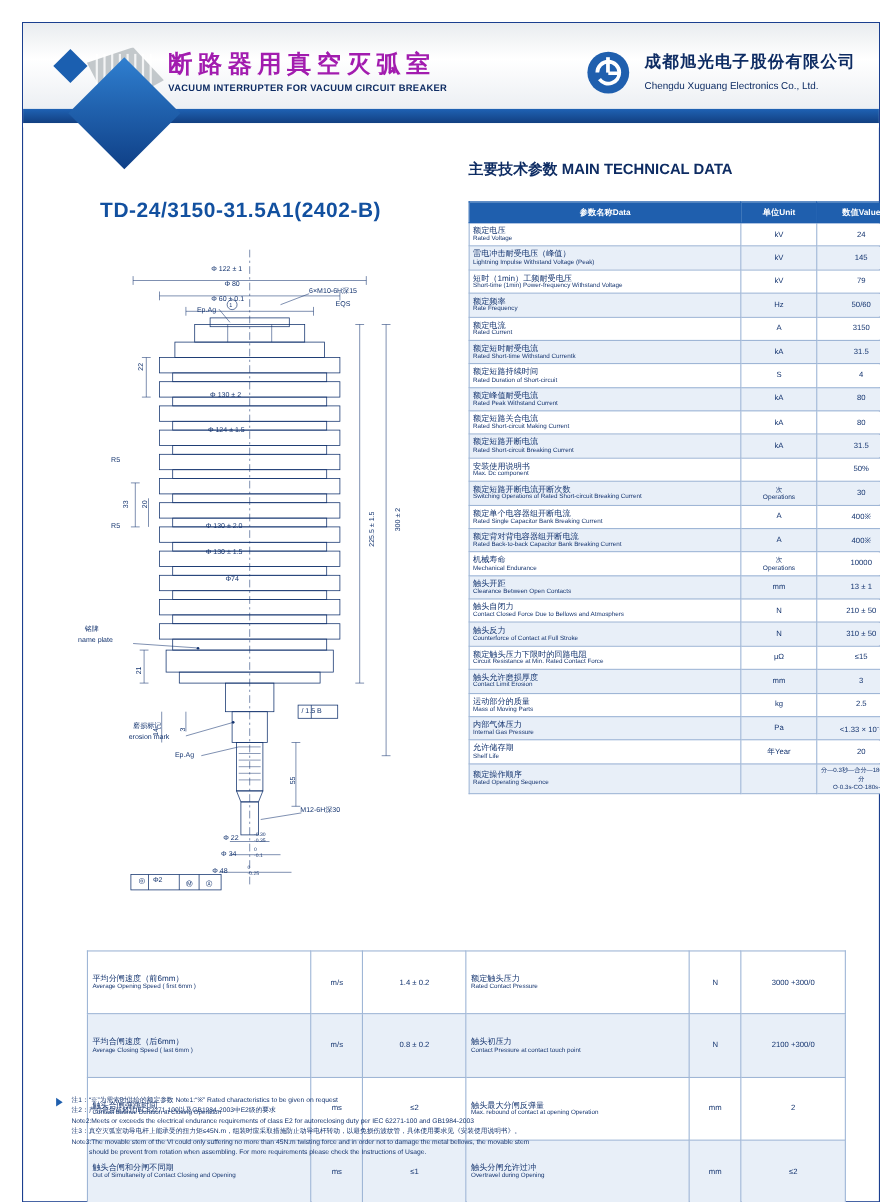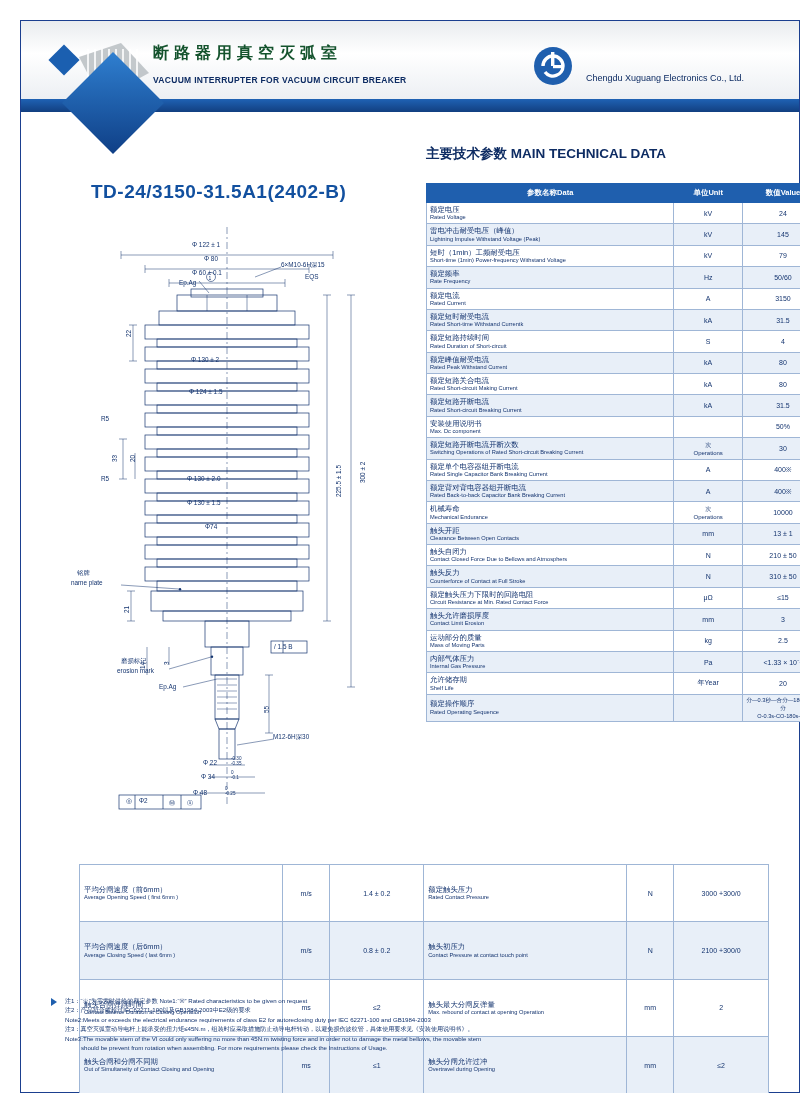--- a/index.html
+++ b/index.html
@@ -31,21 +31,21 @@
   .hdr-band{
     position:absolute;left:0;top:0;width:778px;height:78px;
     background:linear-gradient(to bottom,#e9ecef 0%, #ffffff 42%, #eceff3 100%);
   }
   .diamond-blue{
     position:absolute;width:22px;height:22px;background:#1b5fb0;
     transform:rotate(45deg);
   }
   .hdr-title-cn{
     position:absolute;left:132px;top:22px;
-    font-size:16px;font-weight:bold;color:#14532d;letter-spacing:5px;
+    font-size:22px;font-weight:bold;color:#a21caf;letter-spacing:5px;
   }
   .hdr-title-en{
     position:absolute;left:132px;top:54px;
     font-size:8.5px;font-weight:bold;color:#0e2c63;letter-spacing:0.3px;
   }
   .hdr-comp-cn{
     position:absolute;left:565px;top:26px;
     font-size:15px;font-weight:bold;color:#0e2c63;letter-spacing:1px;
   }
   .hdr-comp-en{
@@ -174,20 +174,21 @@
     <div class="diamond-blue" style="left:32px;top:28px;"></div>
     <div class="hdr-title-cn">断路器用真空灭弧室</div>
     <div class="hdr-title-en">VACUUM INTERRUPTER FOR VACUUM CIRCUIT BREAKER</div>
 
     <svg class="logo-circle" viewBox="0 0 40 40">
       <circle cx="20" cy="20" r="19" fill="#1f5fae"></circle>
       <path d="M10 20 a10 10 0 0 1 20 0 a10 10 0 0 1 -18 6" fill="none" stroke="#ffffff" stroke-width="3.4"></path>
       <rect x="18" y="6" width="3.4" height="14" fill="#ffffff"></rect>
       <rect x="20" y="19" width="11" height="3.2" fill="#ffffff"></rect>
     </svg>
+    <div class="hdr-comp-cn">成都旭光电子股份有限公司</div>
     <div class="hdr-comp-en">Chengdu Xuguang Electronics Co., Ltd.</div>
   </div>
   <div class="blue-bar"></div>
   <div class="blue-bar2"></div>
   <div class="big-diamond"></div>
 
   <div class="model-title">TD-24/3150-31.5A1(2402-B)</div>
 
   <div class="mtd-title">主要技术参数 MAIN TECHNICAL DATA</div>
   <table class="mtd">

